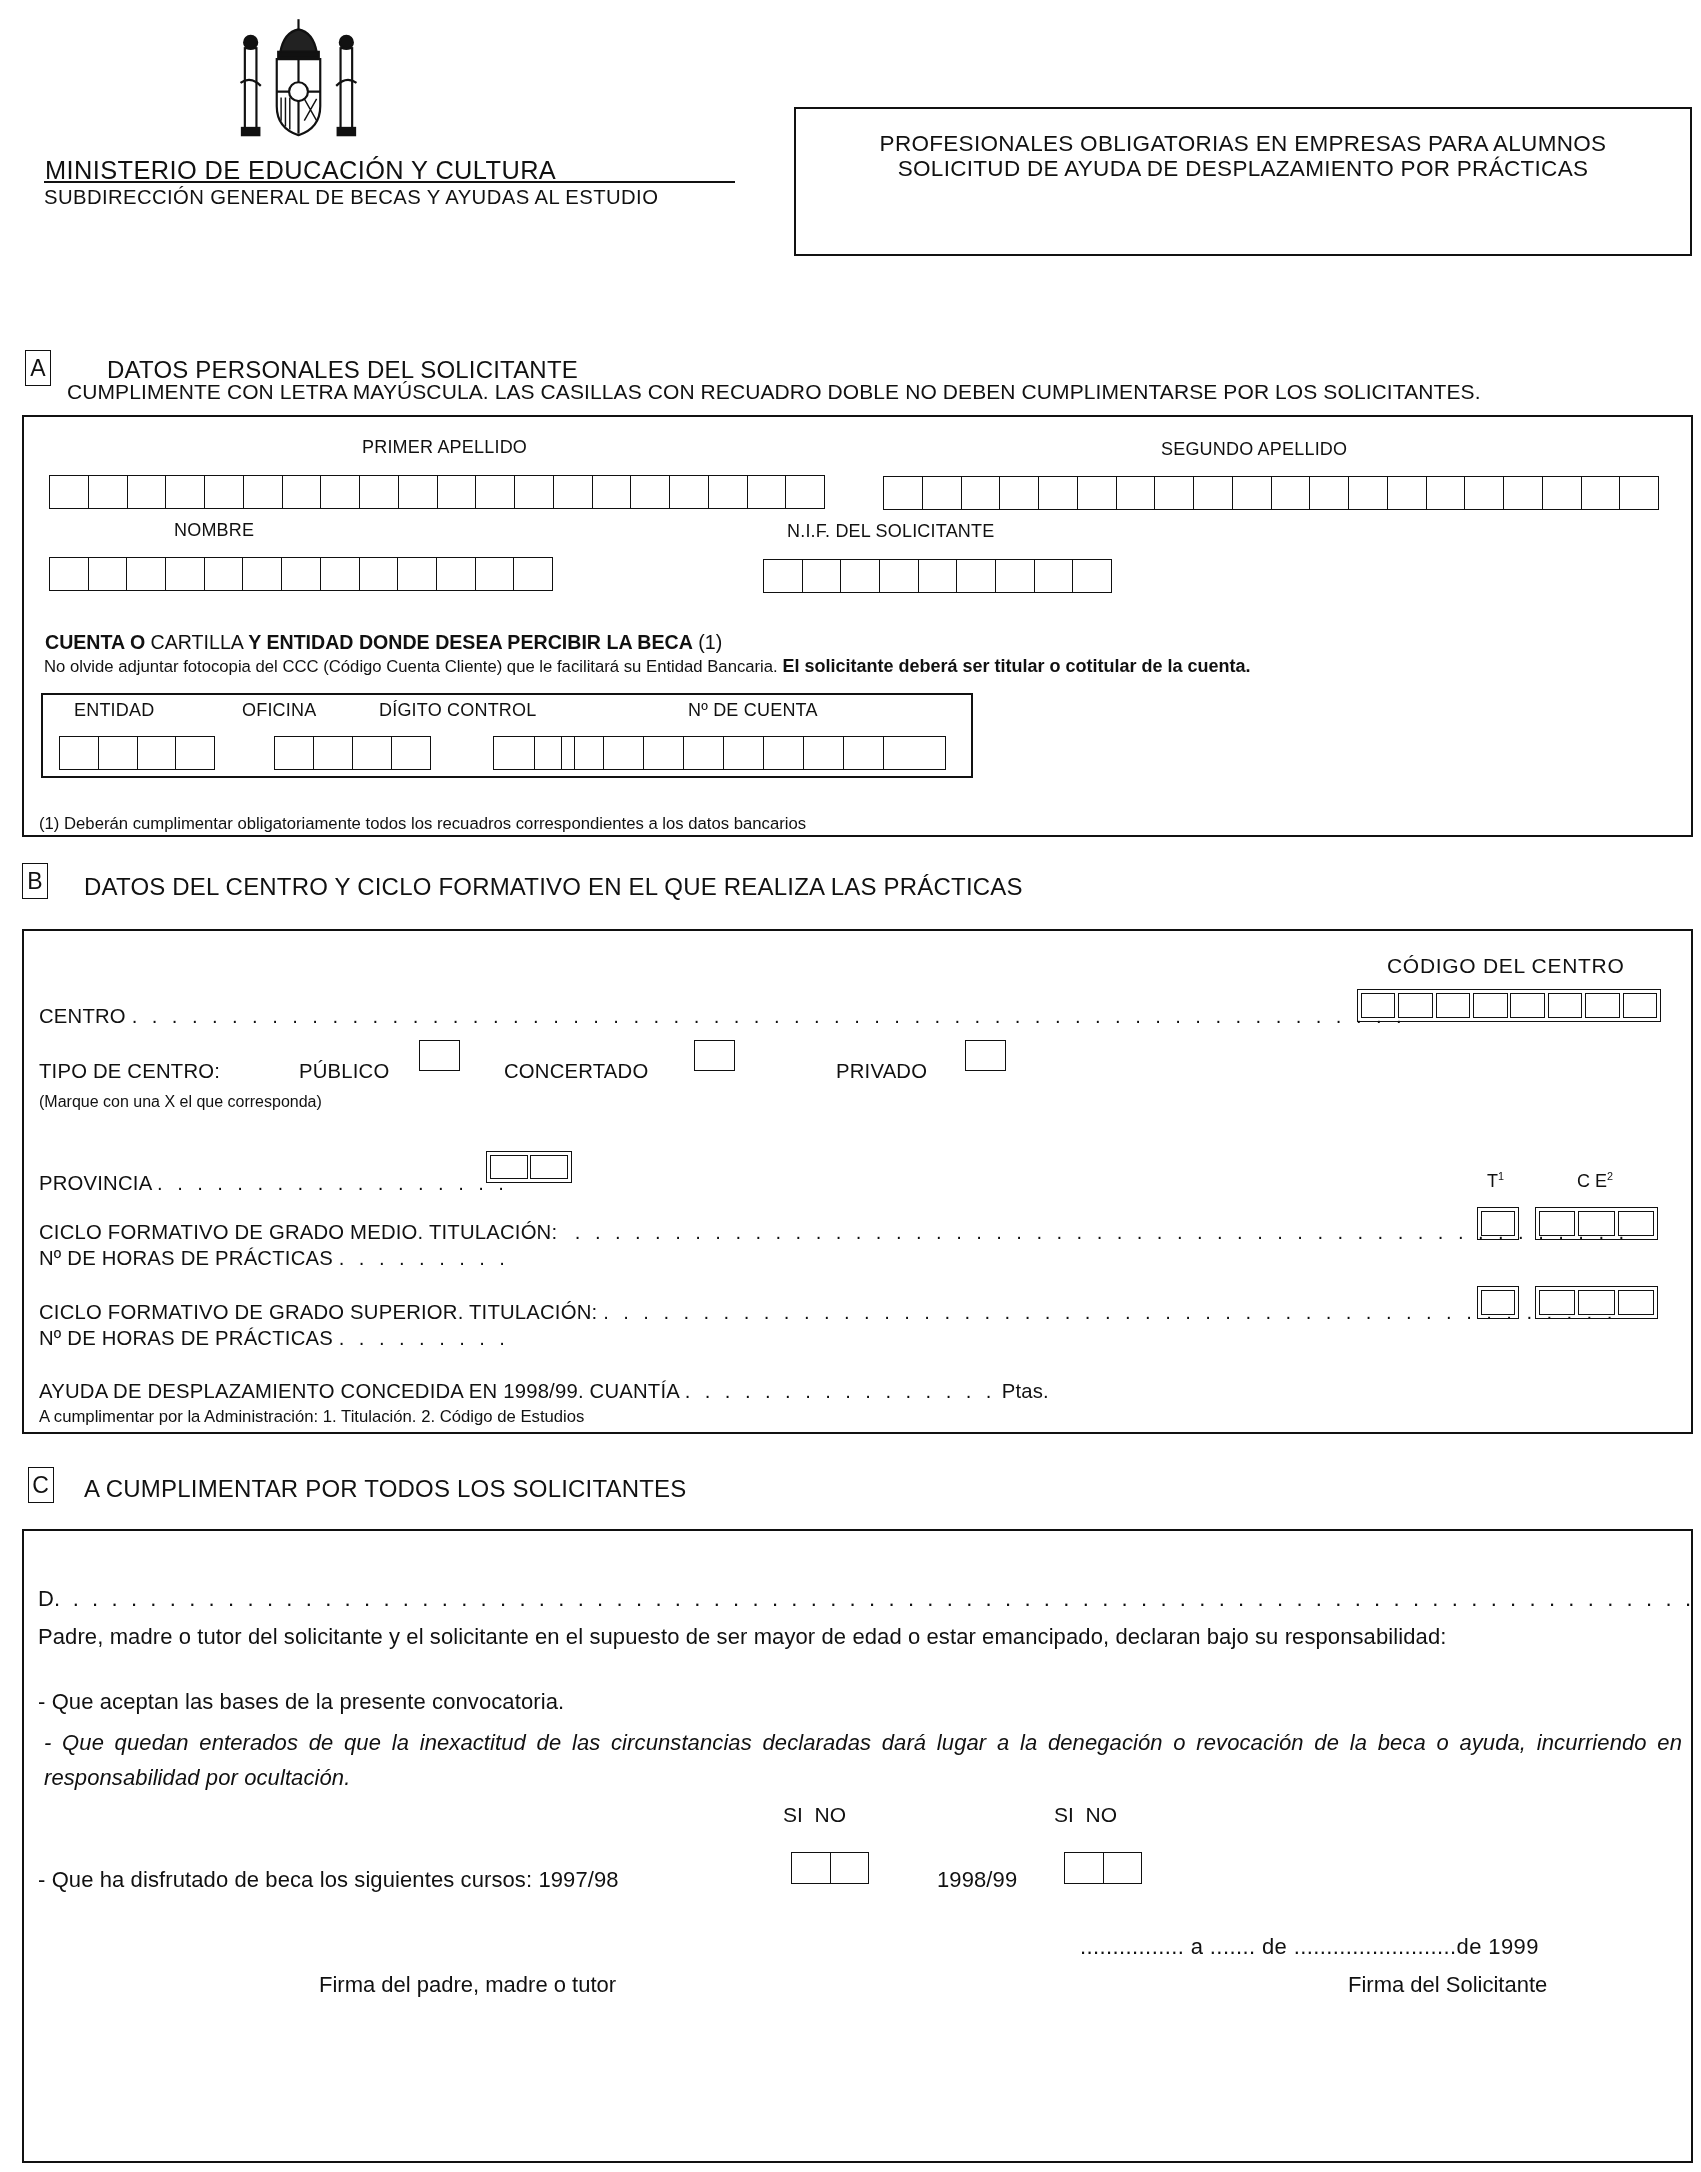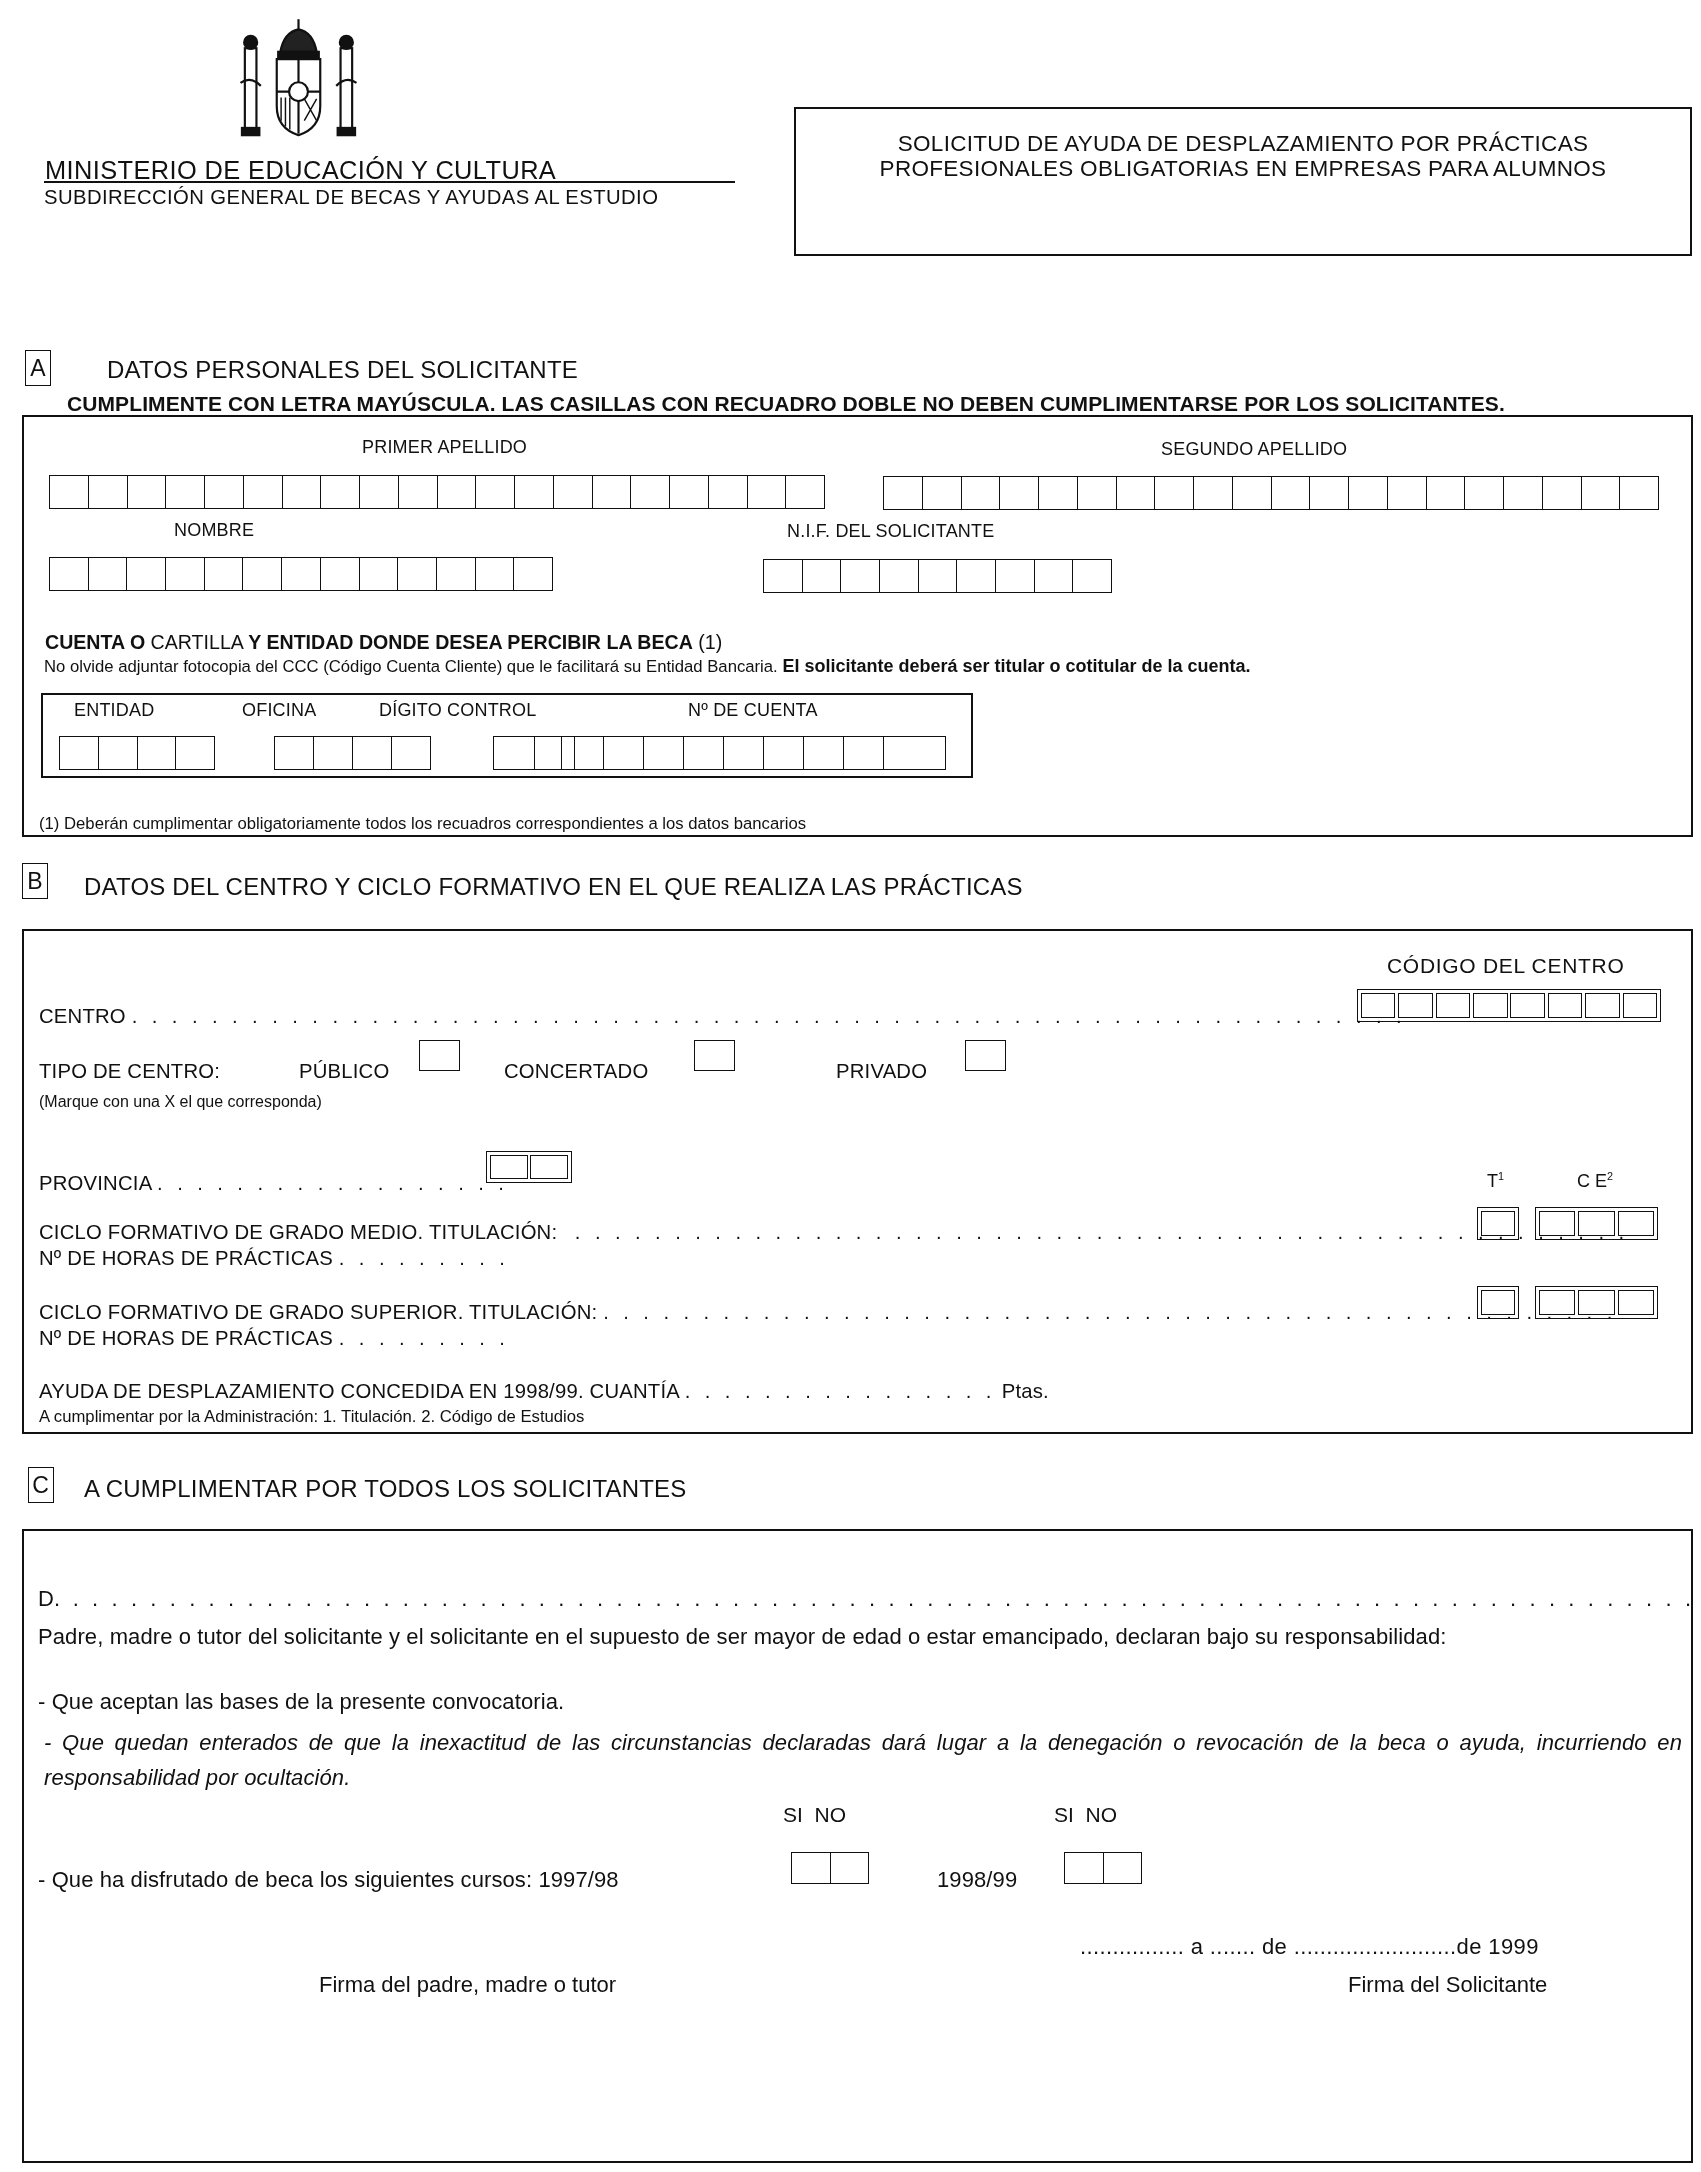--- a/index.html
+++ b/index.html
@@ -18,21 +18,21 @@
   #title-box .tl { font-size: 22.5px; line-height: 25.4px; letter-spacing: 0.3px; }
   #title-box .curso { font-size: 27.6px; font-weight: bold; line-height: 33px; letter-spacing: 0.7px; }
 
   
   .sec-letter { border: 1.5px solid #111; font-size: 23px; text-align: center; line-height: 35px; }
   .sec-title { font-size: 24px; letter-spacing: 0.2px; }
 
   
   #secA-letter { left: 25px; top: 350px; width: 26px; height: 36px; }
   #secA-title { left: 107px; top: 358px; }
-  #secA-note { left: 67px; top: 393px; font-size: 21px; letter-spacing: 0.1px; font-weight: bold; }
+  #secA-note { left: 67px; top: 381px; font-size: 21px; letter-spacing: 0.1px; }
   #secA-box { left: 22px; top: 415px; width: 1671px; height: 422px; border: 2.2px solid #111; }
 
   .lbl { font-size: 18px; letter-spacing: 0.2px; }
   .cells { display: flex; border: 1.5px solid #111; }
   .cells .c { height: 100%; border-right: 1.5px solid #111; flex: 1 1 0; }
   .cells .c:last-child { border-right: none; }
 
   #lbl-primer { left: 362px; top: 438px; }
   #cells-primer { left: 49px; top: 475px; width: 776px; height: 34px; }
   #lbl-segundo { left: 1161px; top: 440px; }
@@ -148,22 +148,22 @@
         <line x1="88" y1="108" x2="88" y2="152"></line>
       <path d="M108 110 L125 140 M125 110 L108 140"></path>
     </g>
   </svg>
 </div>
 <div class="abs txt" id="ministry">MINISTERIO DE EDUCACIÓN Y CULTURA</div>
 <div class="abs" id="ministry-rule"></div>
 <div class="abs txt" id="subdir">SUBDIRECCIÓN GENERAL DE BECAS Y AYUDAS AL ESTUDIO</div>
 
 <div class="abs" id="title-box">
+  <div class="tl">PROFESIONALES OBLIGATORIAS EN EMPRESAS PARA ALUMNOS</div>
   <div class="tl">SOLICITUD DE AYUDA DE DESPLAZAMIENTO POR PRÁCTICAS</div>
-  <div class="tl">PROFESIONALES OBLIGATORIAS EN EMPRESAS PARA ALUMNOS</div>
 </div>
 
 <div class="abs sec-letter" id="secA-letter">A</div>
 <div class="abs txt sec-title" id="secA-title">DATOS PERSONALES DEL SOLICITANTE</div>
 <div class="abs txt" id="secA-note">CUMPLIMENTE CON LETRA MAYÚSCULA. LAS CASILLAS CON RECUADRO DOBLE NO DEBEN CUMPLIMENTARSE POR LOS SOLICITANTES.</div>
 <div class="abs" id="secA-box"></div>
 
 <div class="abs txt lbl" id="lbl-primer">PRIMER APELLIDO</div>
 <div class="abs cells" id="cells-primer">
     <div class="c"></div>

